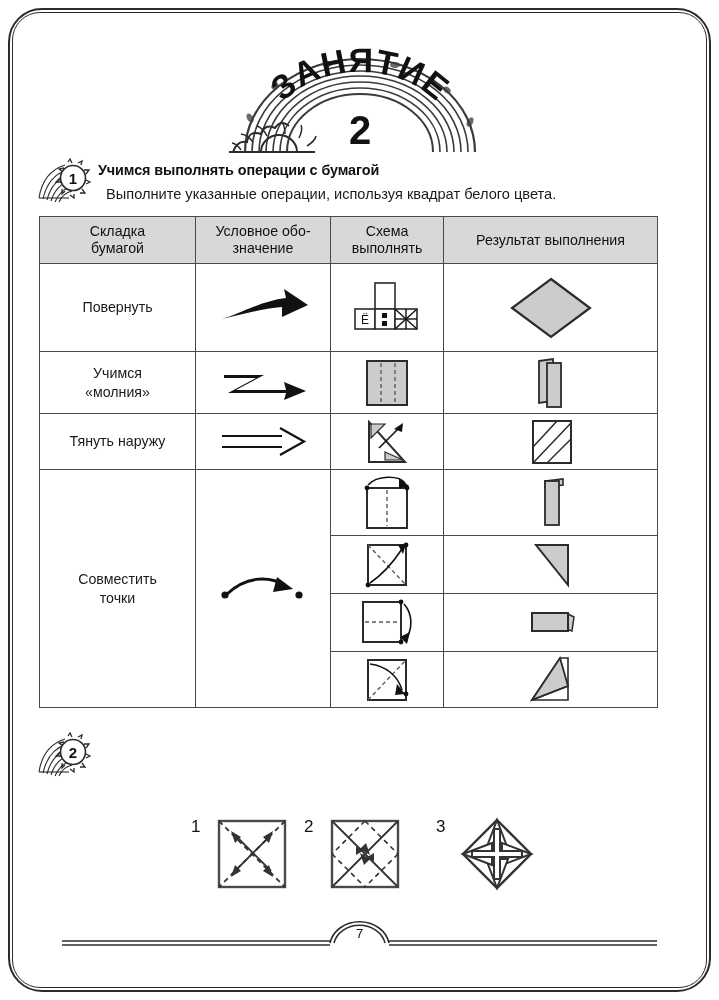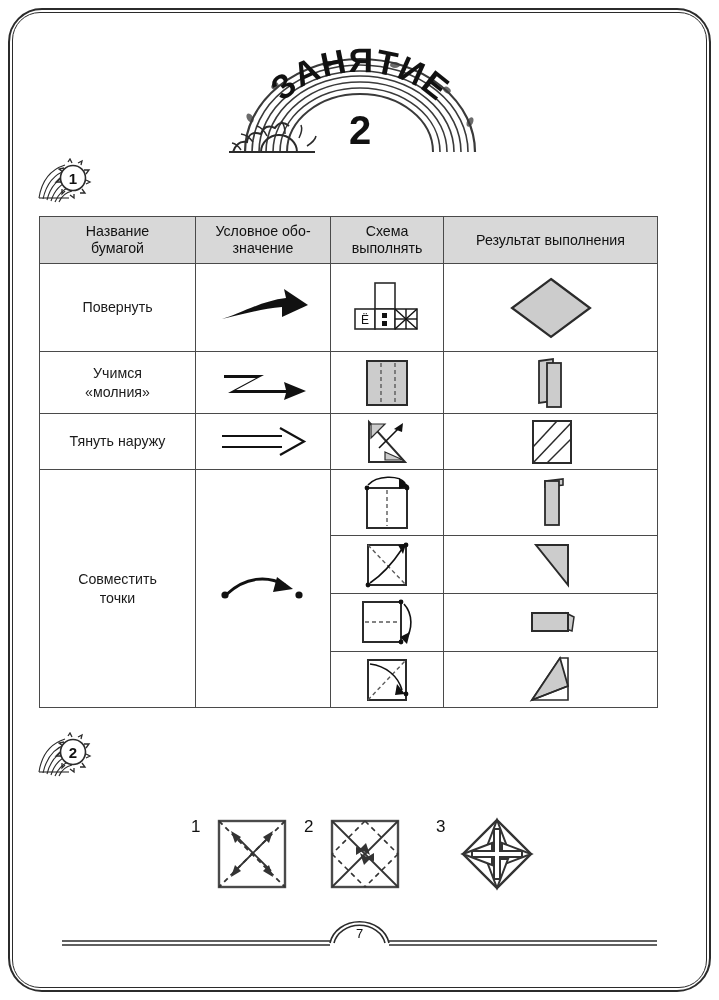--- a/index.html
+++ b/index.html
@@ -112,33 +112,35 @@
       <path d="M 3 40 h 30"></path>
     </g>
     <g fill="none" stroke="#2b2b2b" stroke-width="1.3">
       <path d="M 32 4 l 2 -3 l 2 4 M 42 5 l 4 -2 l -1 4 M 48 12 l 5 0 l -3 4
                M 50 22 l 4 2 l -4 2 M 46 31 l 3 4 l -5 0 M 38 36 l 0 4 l -4 -3
                M 29 33 l -3 3 l 0 -5 M 25 24 l -5 0 l 4 -4 M 27 14 l -4 -3 l 5 -1"></path>
     </g>
     <circle cx="37" cy="20" r="12.5" fill="#fff" stroke="#2b2b2b" stroke-width="1.6"></circle>
     <text x="37" y="26" text-anchor="middle" font-family="Liberation Sans, sans-serif" font-size="15" font-weight="bold" fill="#111">1</text>
   </svg>
+  <div class="sec-title">Учимся выполнять операции с бумагой</div>
+  <div class="sec-sub" style="top:26px;">Выполните указанные операции, используя квадрат белого цвета.</div>
 </div>
 
 <table class="op-table">
   <colgroup>
     <col style="width:156px">
       <col style="width:135px">
       <col style="width:113px">
       <col style="width:214px">
   </colgroup>
   <thead>
     <tr>
       <th>
-        <div>Название</div>
+        <div>Складка</div>
         <div>бумагой</div>
       </th>
       <th>
         <div>Условное обо-</div>
         <div>значение</div>
       </th>
       <th>
         <div>Схема</div>
         <div>выполнять</div>
       </th>

